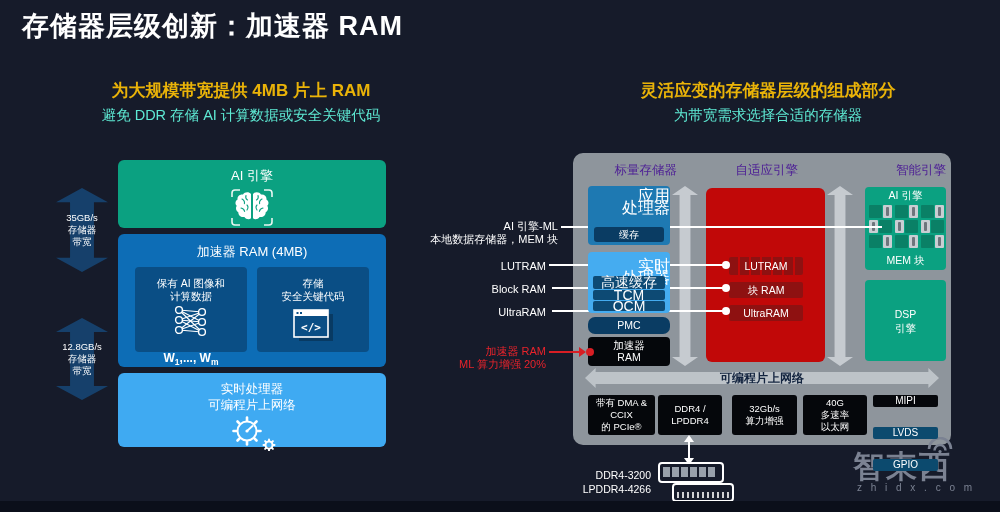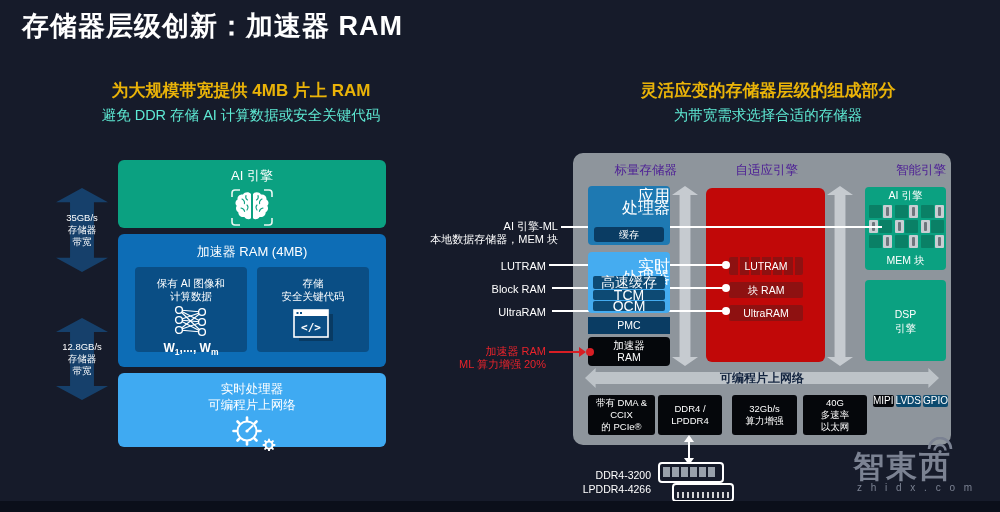--- a/index.html
+++ b/index.html
@@ -21,37 +21,37 @@
 
   
   .lbox{position:absolute;left:118px;width:268px;border-radius:6px}
   .greenbox{top:160px;height:68px;background:#0ba181}
   .bluebox{top:234px;height:133px;background:#0d6db6}
   .lbluebox{top:373px;height:74px;background:#3faaf2}
   .boxlabel{padding-top:7px;text-align:center;font-size:13px}
   .inner{position:absolute;top:33px;width:112px;height:85px;background:#0a4e85;border-radius:4px}
   .inner.il{left:17px}.inner.ir{left:139px}
   .in-t{padding-top:10px;font-size:10.5px;line-height:13px;text-align:center}
-  .weights{font-size:12px;font-weight:bold;text-align:center;margin-top:4px}
+  .weights{font-size:12px;font-weight:bold;text-align:center;margin-top:14px}
   .weights sub{font-size:8.5px}
   .icon-c{display:block;margin:2px auto 0}
 
   
   .clabel{position:absolute;font-size:11px;line-height:13px;text-align:right}
   .clabel.red{color:#e8232b}
   .seg{position:absolute;height:2px;background:#fff}
   .seg.red{background:#d81e24}
 
   
   .rc{position:absolute;left:573px;top:153px;width:378px;height:292px;background:#8e959c;border-radius:10px}.rc .seg{z-index:2}
   .rh{position:absolute;top:9px;font-size:12.5px;font-weight:normal;color:#4c1d95;text-align:right}
   .scol{position:absolute;left:15px;width:82px;border-radius:4px;z-index:3}
   .appbox{top:33px;height:59px;background:#1e79b2}
   .rtbox{top:99px;height:61px;background:#45acf0}
-  .pmcbox{top:164px;height:17px;background:#0a3c63;border-radius:0;font-size:10.5px;line-height:17px;text-align:center}
+  .pmcbox{top:164px;height:17px;background:#0a3c63;border-radius:7px;font-size:10.5px;line-height:17px;text-align:center}
   .accelblk{top:184px;height:29px;background:#05070b;padding-top:2px;font-size:10.5px;line-height:12px;text-align:center}
   .two{padding-top:4px;font-size:16px;line-height:12px;text-align:right}
   .cachebar{position:absolute;left:6px;right:6px;bottom:3px;height:15px;background:#0a3c63;border-radius:3px;
             font-size:10px;line-height:15px;text-align:center}
   .rsubs{position:absolute;left:5px;right:5px;bottom:2px}
   .rsub{background:#0d4a74;border-radius:2px;text-align:center;margin-top:1px;font-size:14px}
   .rsub.h{height:13px;line-height:13px}.rsub.s{height:10px;line-height:10px}
   .redbox{position:absolute;left:133px;top:35px;width:119px;height:174px;background:#c10808;border-radius:6px;z-index:1}
   .ritem{position:absolute;left:23px;width:74px;font-size:10.5px;text-align:center;border-radius:2px}
   .lutram{top:69px;height:18px;line-height:18px;background:repeating-linear-gradient(90deg,#8e1111 0 9px,#c10808 9px 11px)}
@@ -70,21 +70,21 @@
   .sq{width:13px;height:13px;background:#0a8066;border-radius:1px}
   .chip{width:9px;height:13px;background:#c9ced3;border-radius:1px;position:relative}
   .chip::after{content:"";position:absolute;left:3px;top:2px;width:3px;height:9px;background:#6e757c;border-radius:1px}
   .mem-t{position:absolute;bottom:2px;width:100%;font-size:10.5px;text-align:center}
   .nocband{position:absolute;left:12px;top:215px;width:354px;height:20px;background:#bdc3c8;z-index:1;
     clip-path:polygon(0% 50%,3% 0%,3% 20%,97% 20%,97% 0%,100% 50%,97% 100%,97% 80%,3% 80%,3% 100%)}
   .noctext{position:absolute;left:12px;top:215px;width:354px;height:20px;font-size:12px;font-weight:bold;
            color:#13243f;text-align:center;line-height:20px;z-index:2}
   .iobox{position:absolute;top:242px;height:40px;background:#05070b;border-radius:3px;display:flex;z-index:1;
          flex-direction:column;justify-content:center;text-align:center;font-size:9.5px;line-height:12px}
-  .iostack{position:absolute;top:242px;left:300px;width:65px;height:40px;display:flex;gap:2px;z-index:1}
+  .iostack{position:absolute;top:242px;left:300px;width:65px;height:40px;display:flex;flex-direction:column;gap:20px;z-index:1}
   .st{border-radius:2px;height:12px;font-size:10px;line-height:12px;text-align:center}
   .st.dark{background:#05070b}.st.gray{background:#0c4a6e}
   .dotw{position:absolute;width:8px;height:8px;border-radius:50%;background:#fff;z-index:4}
   .reddot{position:absolute;left:13px;top:195px;width:8px;height:8px;border-radius:50%;background:#d81e24;z-index:4}
   .redhead{position:absolute;left:6px;top:194px;width:0;height:0;border-left:7px solid #d81e24;
            border-top:5px solid transparent;border-bottom:5px solid transparent;z-index:4}
 
   .ddrlabels{left:545px;top:468px;width:106px;text-align:right;font-size:10.5px;line-height:14px}
   .logo-name{left:853px;top:446px;font-size:31px;font-weight:bold;color:#7b8292;letter-spacing:2px}
   .logo-dom{left:850px;top:482px;width:132px;text-align:center;font-size:10px;color:#7b8292;letter-spacing:3px}

